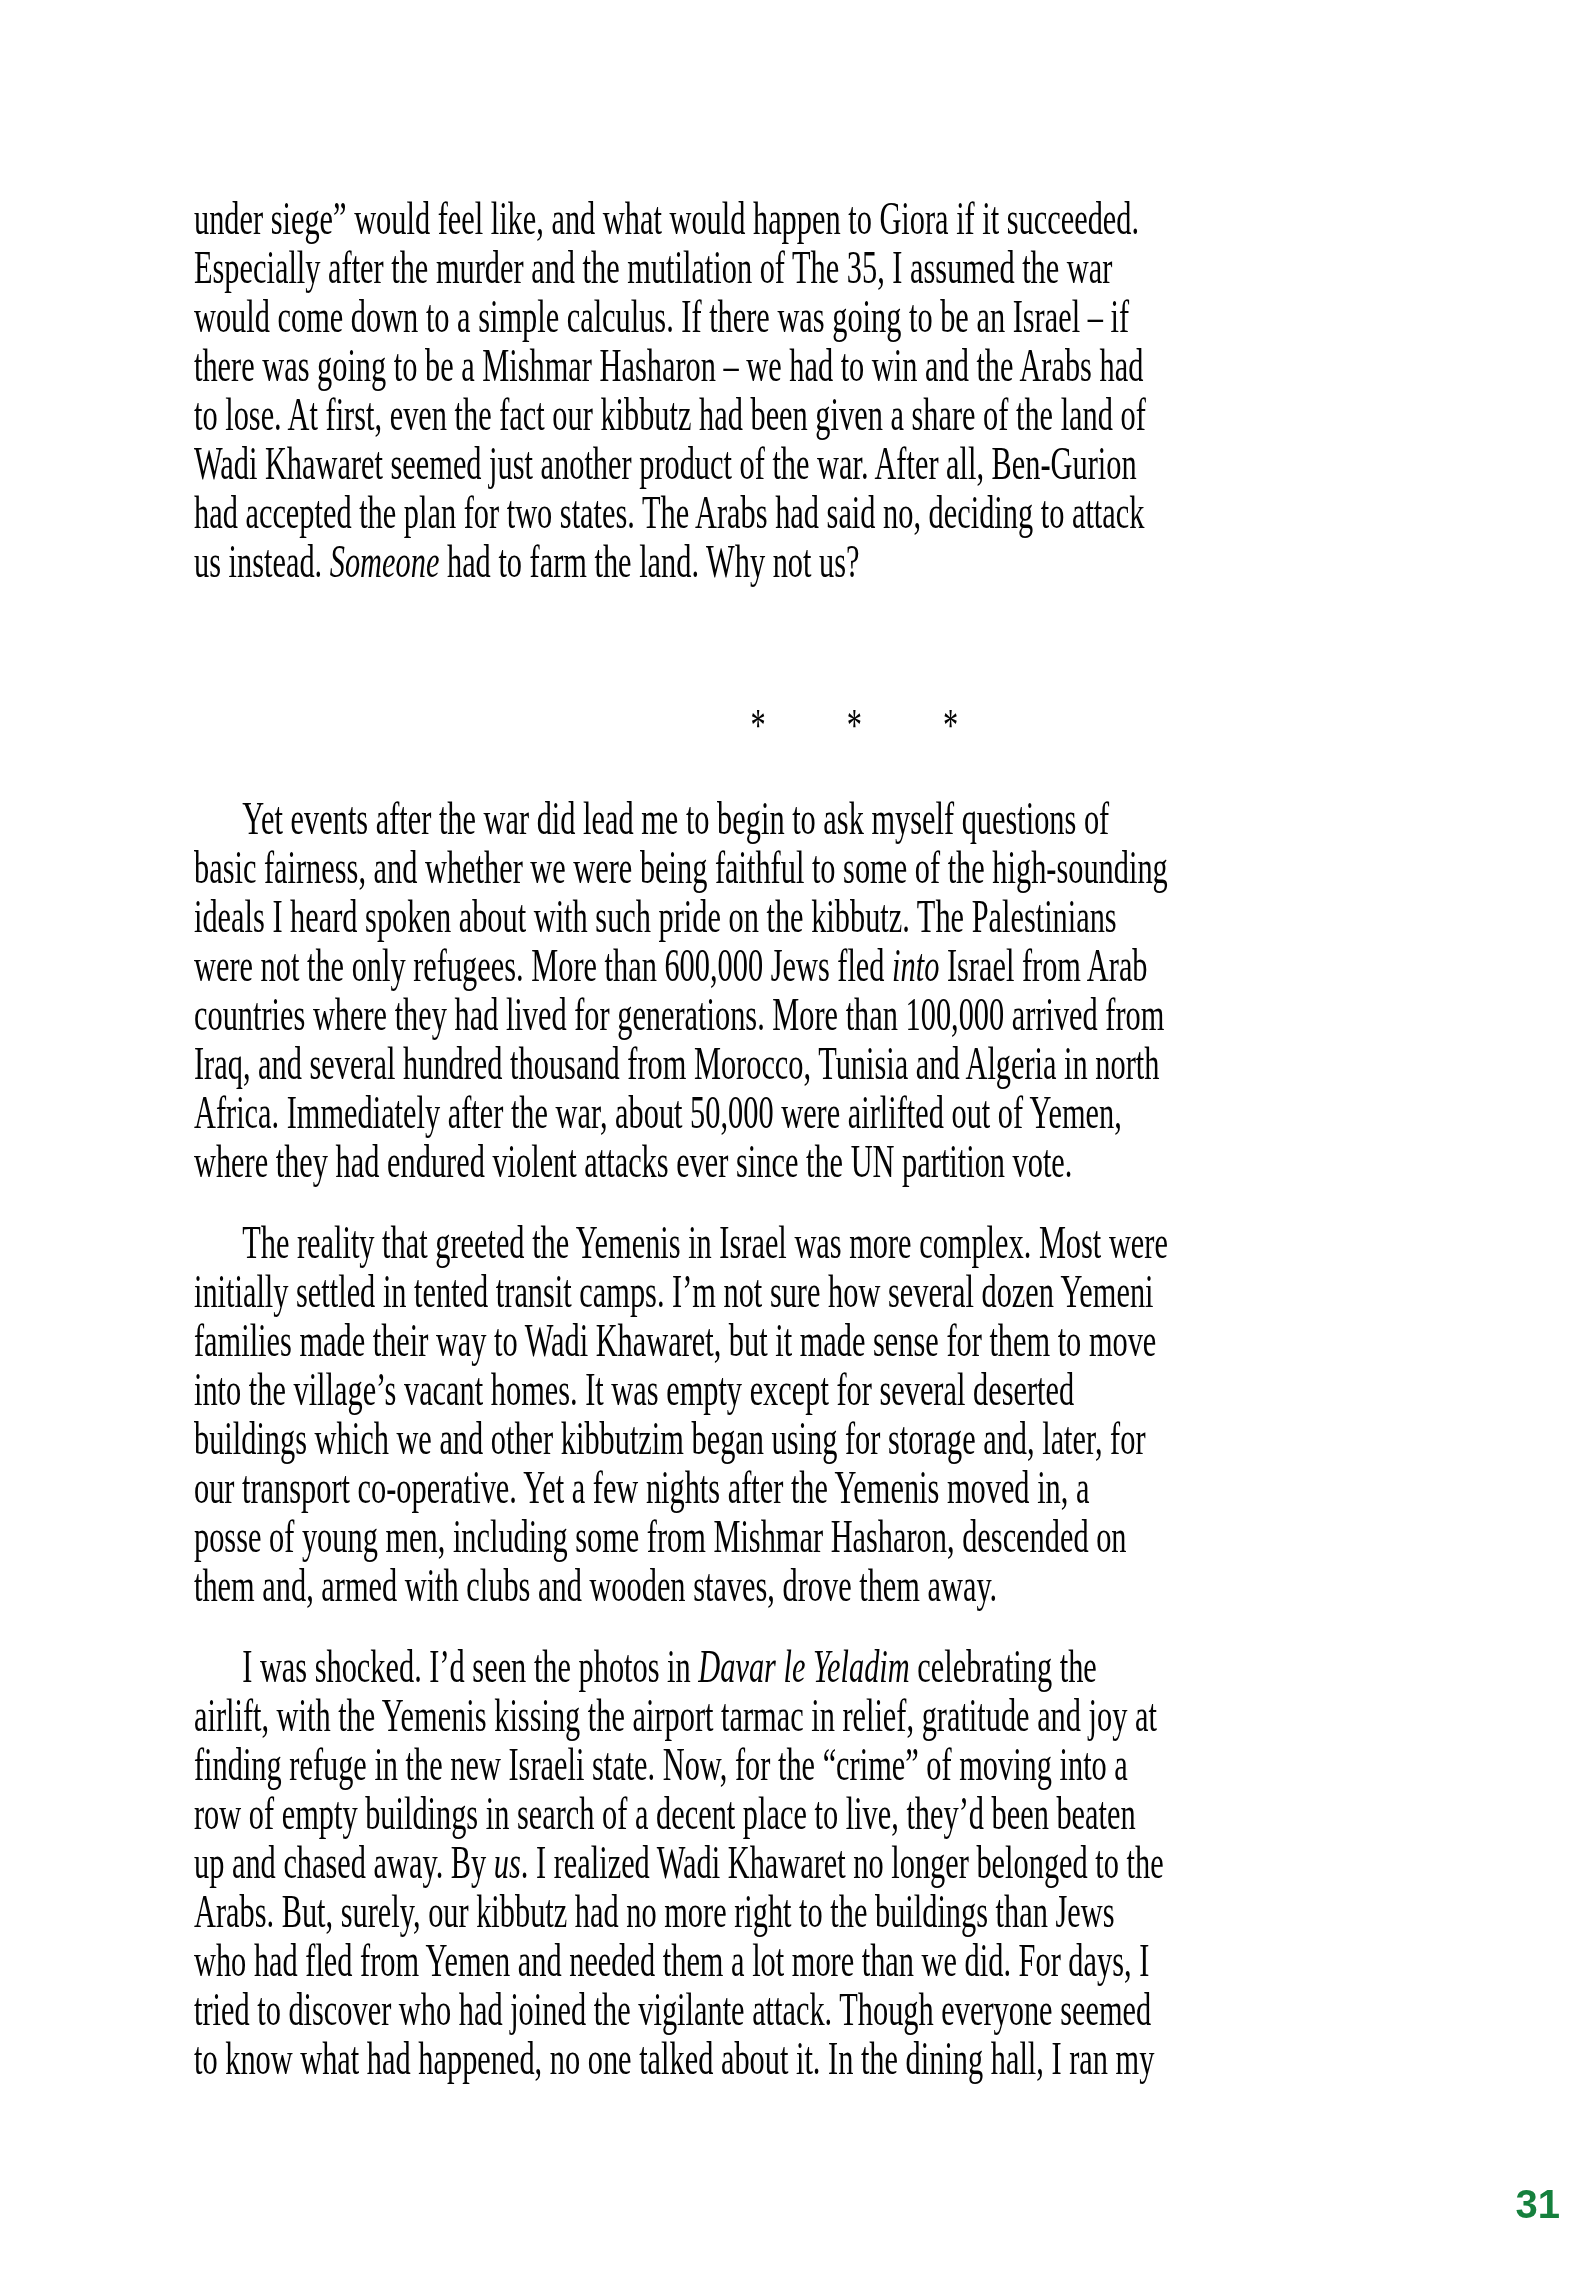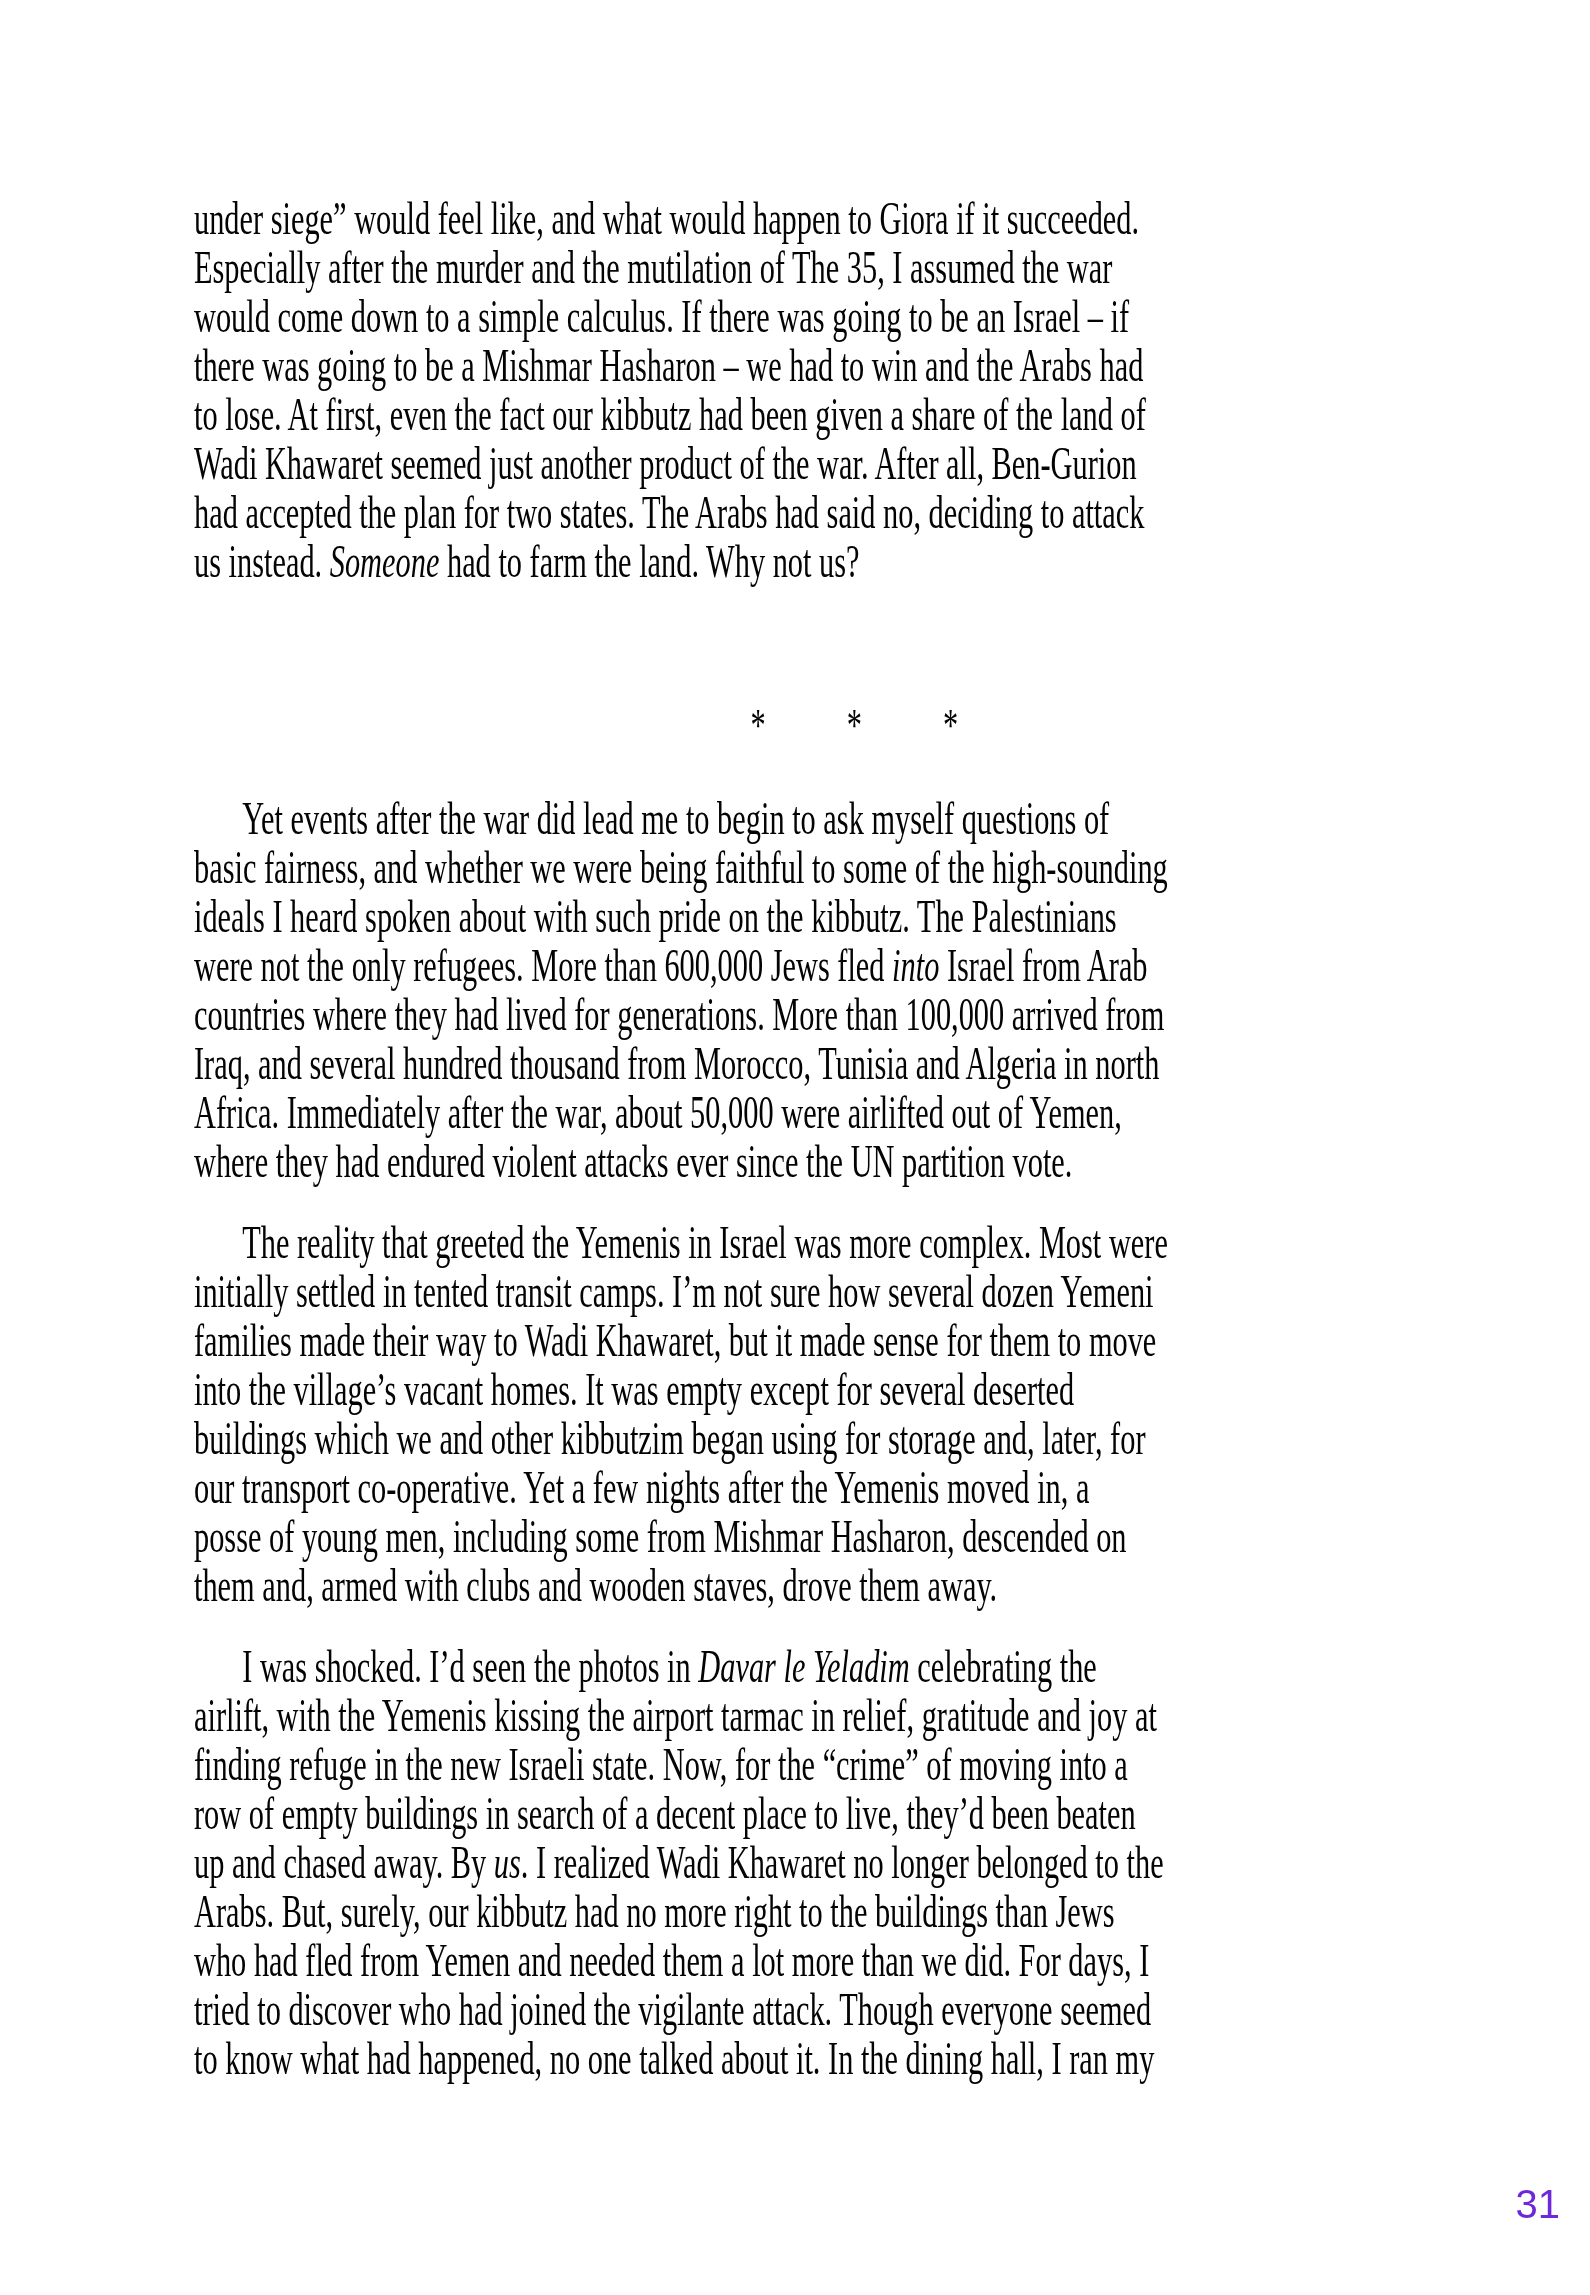--- a/index.html
+++ b/index.html
@@ -39,21 +39,22 @@
     padding-left: 843px;
   }
   .sep-star { margin-right: 123px; }
   .page-number {
     position: absolute;
     top: 2182px;
     right: 31px;
     font-family: "Liberation Sans", "DejaVu Sans", sans-serif;
     font-size: 40px;
     line-height: 1.1;
-    color: #6d28d9;
+    color: #15803d;
+    font-weight: bold;
   }
   .bates {
     position: absolute;
     top: 2244px;
     right: 17.3px;
     font-family: "Liberation Sans", "DejaVu Sans", sans-serif;
     font-size: 33px;
     line-height: 1.1;
     letter-spacing: 0.6px;
     color: #050505;

